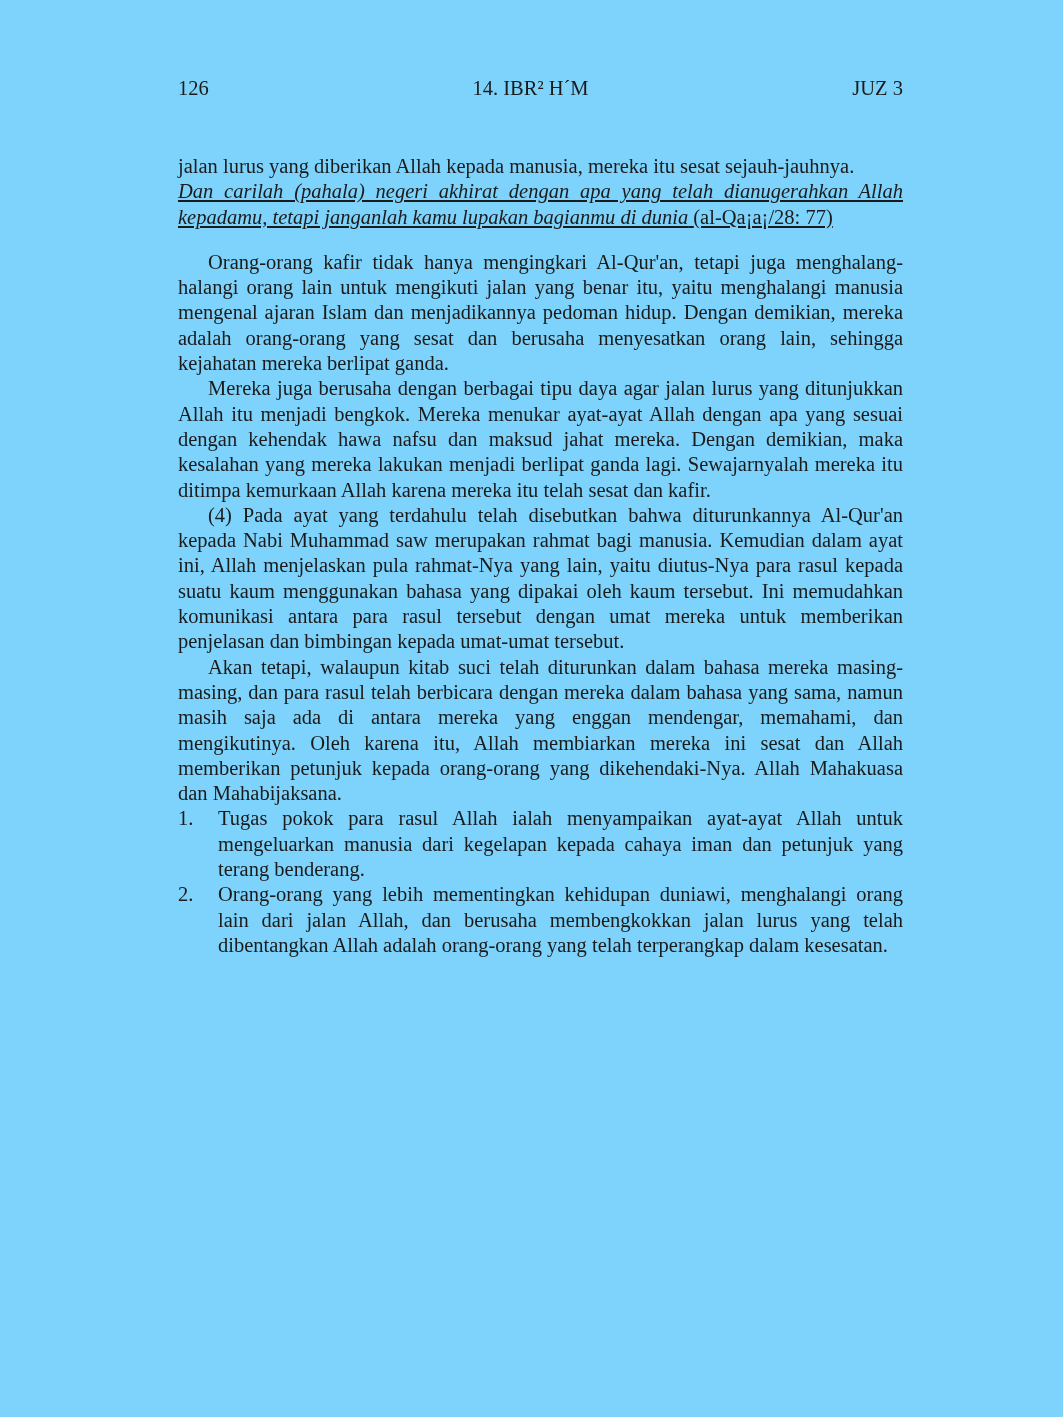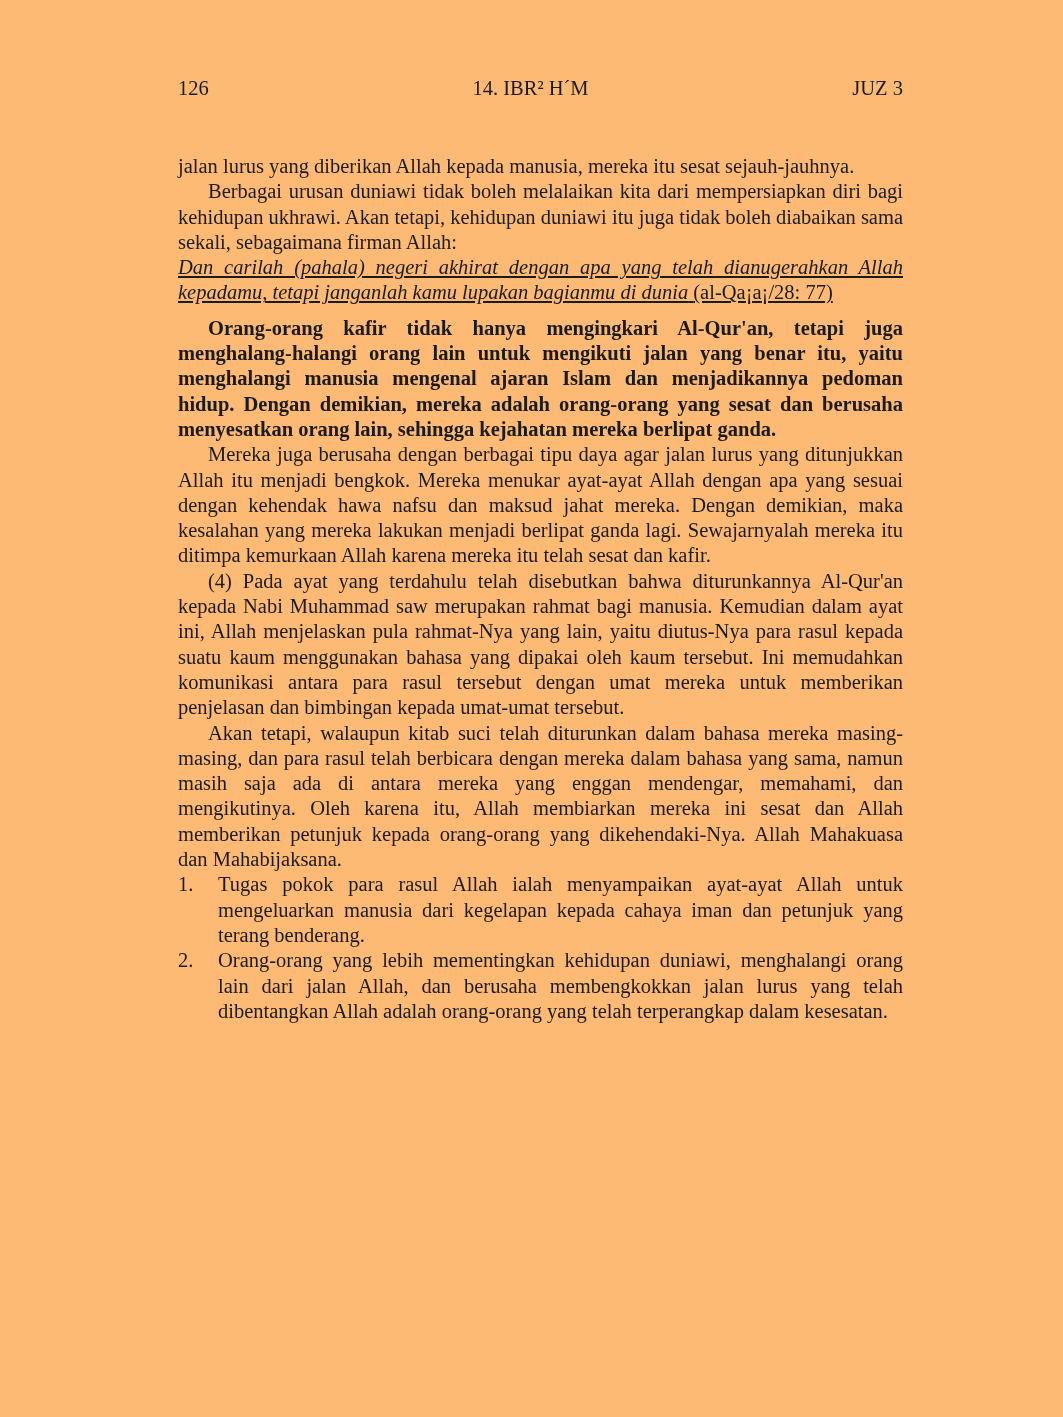--- a/index.html
+++ b/index.html
@@ -4,21 +4,21 @@
 <style>
   html, body {
     margin: 0;
     padding: 0;
     background: #ffffff;
   }
   .page {
     position: relative;
     width: 1063px;
     height: 1417px;
-    background: #fdba74;
+    background: #7dd3fc;
     box-sizing: border-box;
     padding: 76px 160px 0 178px;
     font-family: "Liberation Serif", serif;
     color: #1b1b1b;
     overflow: hidden;
   }
   .running-header {
     display: flex;
     justify-content: space-between;
     align-items: baseline;
@@ -31,22 +31,21 @@
     line-height: 25.3px;
     text-align: justify;
   }
   .body-text p {
     margin: 0;
   }
   p.indent {
     text-indent: 30px;
   }
   p.gap-top {
-    margin-top: 10px;
-    font-weight: bold;
+    margin-top: 20px;
   }
   .arabic-verse {
     direction: rtl;
     text-align: center;
     font-family: "DejaVu Sans", sans-serif;
     font-weight: bold;
     font-size: 29px;
     line-height: 50px;
     margin: 7px 0 7px 0;
     text-indent: 0;
@@ -80,21 +79,20 @@
   <div class="running-header">
     <span>126</span>
     <span>14. IBR² H´M</span>
     <span>JUZ 3</span>
   </div>
 
   <div class="body-text">
 
     <p>jalan lurus yang diberikan Allah kepada manusia, mereka itu sesat sejauh-jauhnya.</p>
 
-    <p class="indent">Berbagai urusan duniawi tidak boleh melalaikan kita dari mempersiapkan diri bagi kehidupan ukhrawi. Akan tetapi, kehidupan duniawi itu juga tidak boleh diabaikan sama sekali, sebagaimana firman Allah:</p>
 
 
     <p class="translation"><span>Dan carilah (pahala) negeri akhirat dengan apa yang telah dianugerahkan Allah kepadamu, tetapi janganlah kamu lupakan bagianmu di dunia</span> <span class="ref">(al-Qa¡a¡/28: 77)</span></p>
 
     <p class="indent gap-top">Orang-orang kafir tidak hanya mengingkari Al-Qur'an, tetapi juga menghalang-halangi orang lain untuk mengikuti jalan yang benar itu, yaitu menghalangi manusia mengenal ajaran Islam dan menjadikannya pedoman hidup. Dengan demikian, mereka adalah orang-orang yang sesat dan berusaha menyesatkan orang lain, sehingga kejahatan mereka berlipat ganda.</p>
 
     <p class="indent">Mereka juga berusaha dengan berbagai tipu daya agar jalan lurus yang ditunjukkan Allah itu menjadi bengkok. Mereka menukar ayat-ayat Allah dengan apa yang sesuai dengan kehendak hawa nafsu dan maksud jahat mereka. Dengan demikian, maka kesalahan yang mereka lakukan menjadi berlipat ganda lagi. Sewajarnyalah mereka itu ditimpa kemurkaan Allah karena mereka itu telah sesat dan kafir.</p>
 
     <p class="indent">(4) Pada ayat yang terdahulu telah disebutkan bahwa diturunkannya Al-Qur'an kepada Nabi Muhammad saw merupakan rahmat bagi manusia. Kemudian dalam ayat ini, Allah menjelaskan pula rahmat-Nya yang lain, yaitu diutus-Nya para rasul kepada suatu kaum menggunakan bahasa yang dipakai oleh kaum tersebut. Ini memudahkan komunikasi antara para rasul tersebut dengan umat mereka untuk memberikan penjelasan dan bimbingan kepada umat-umat tersebut.</p>
 

